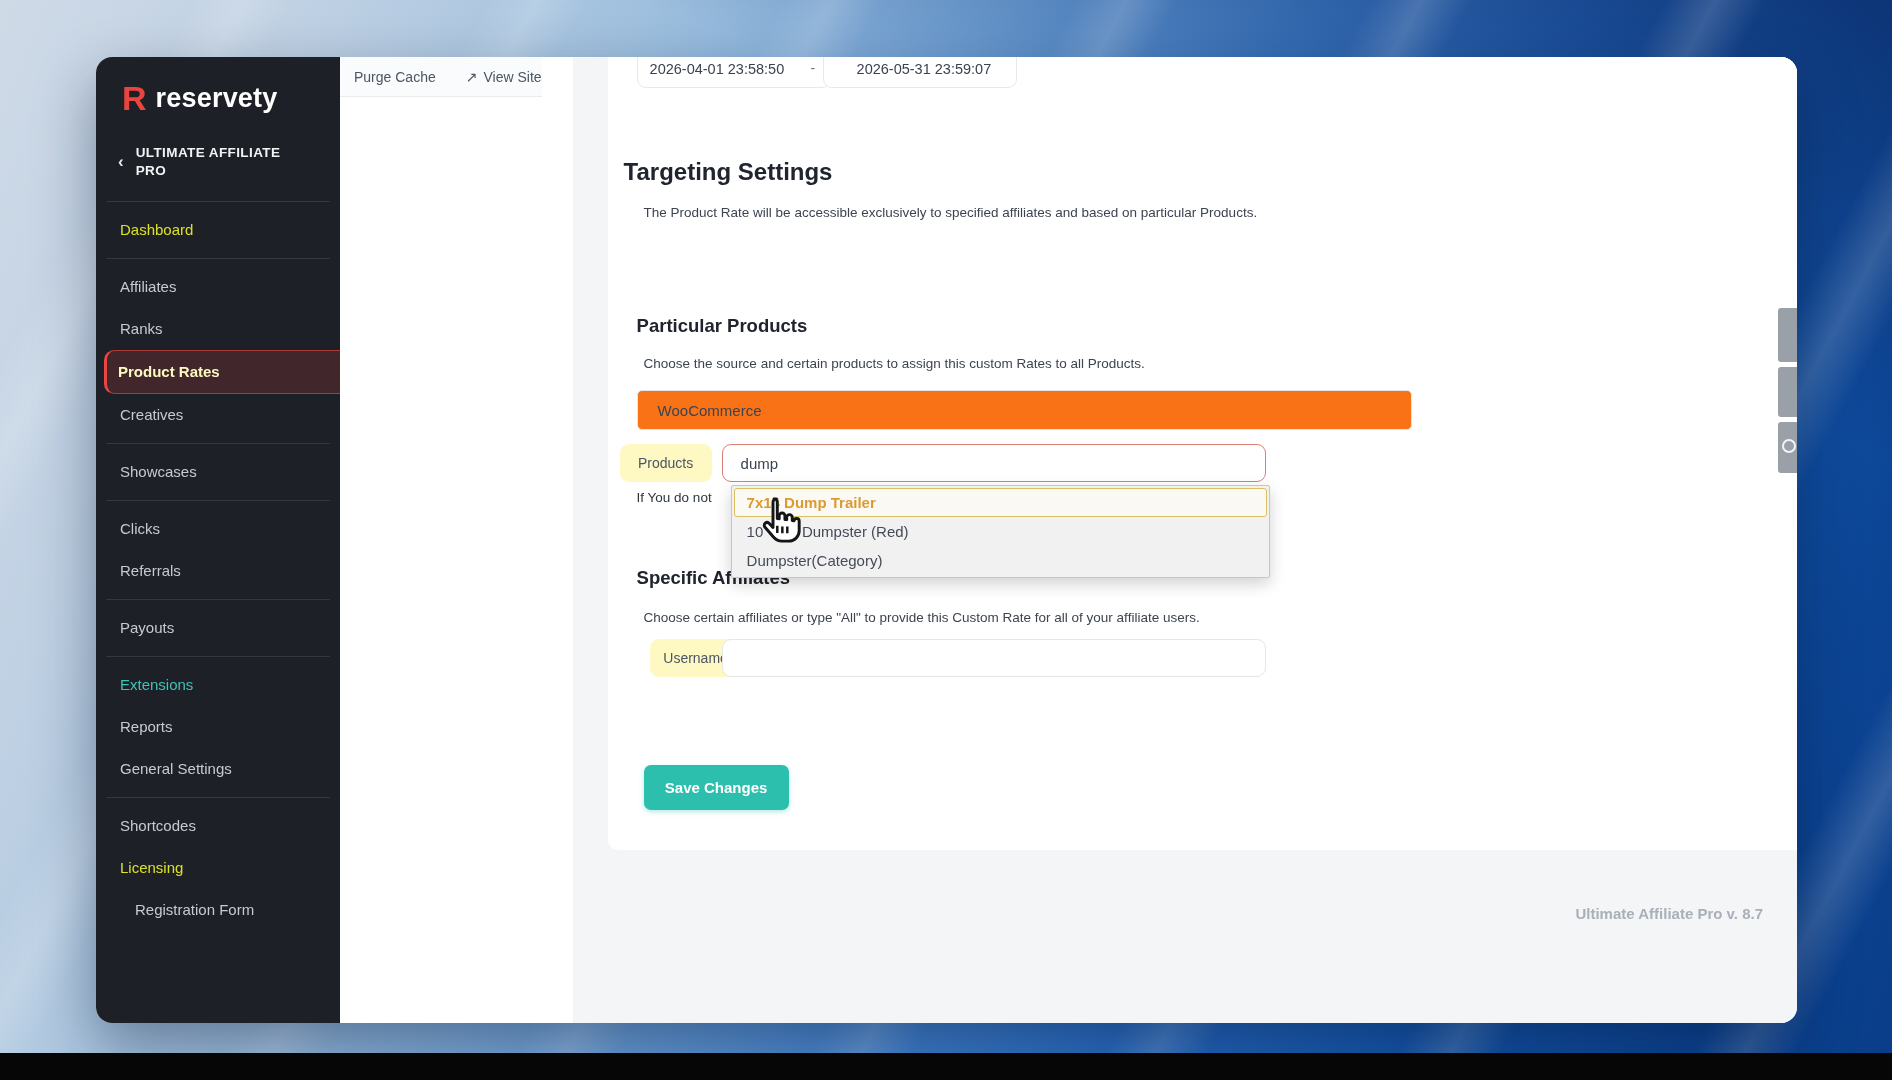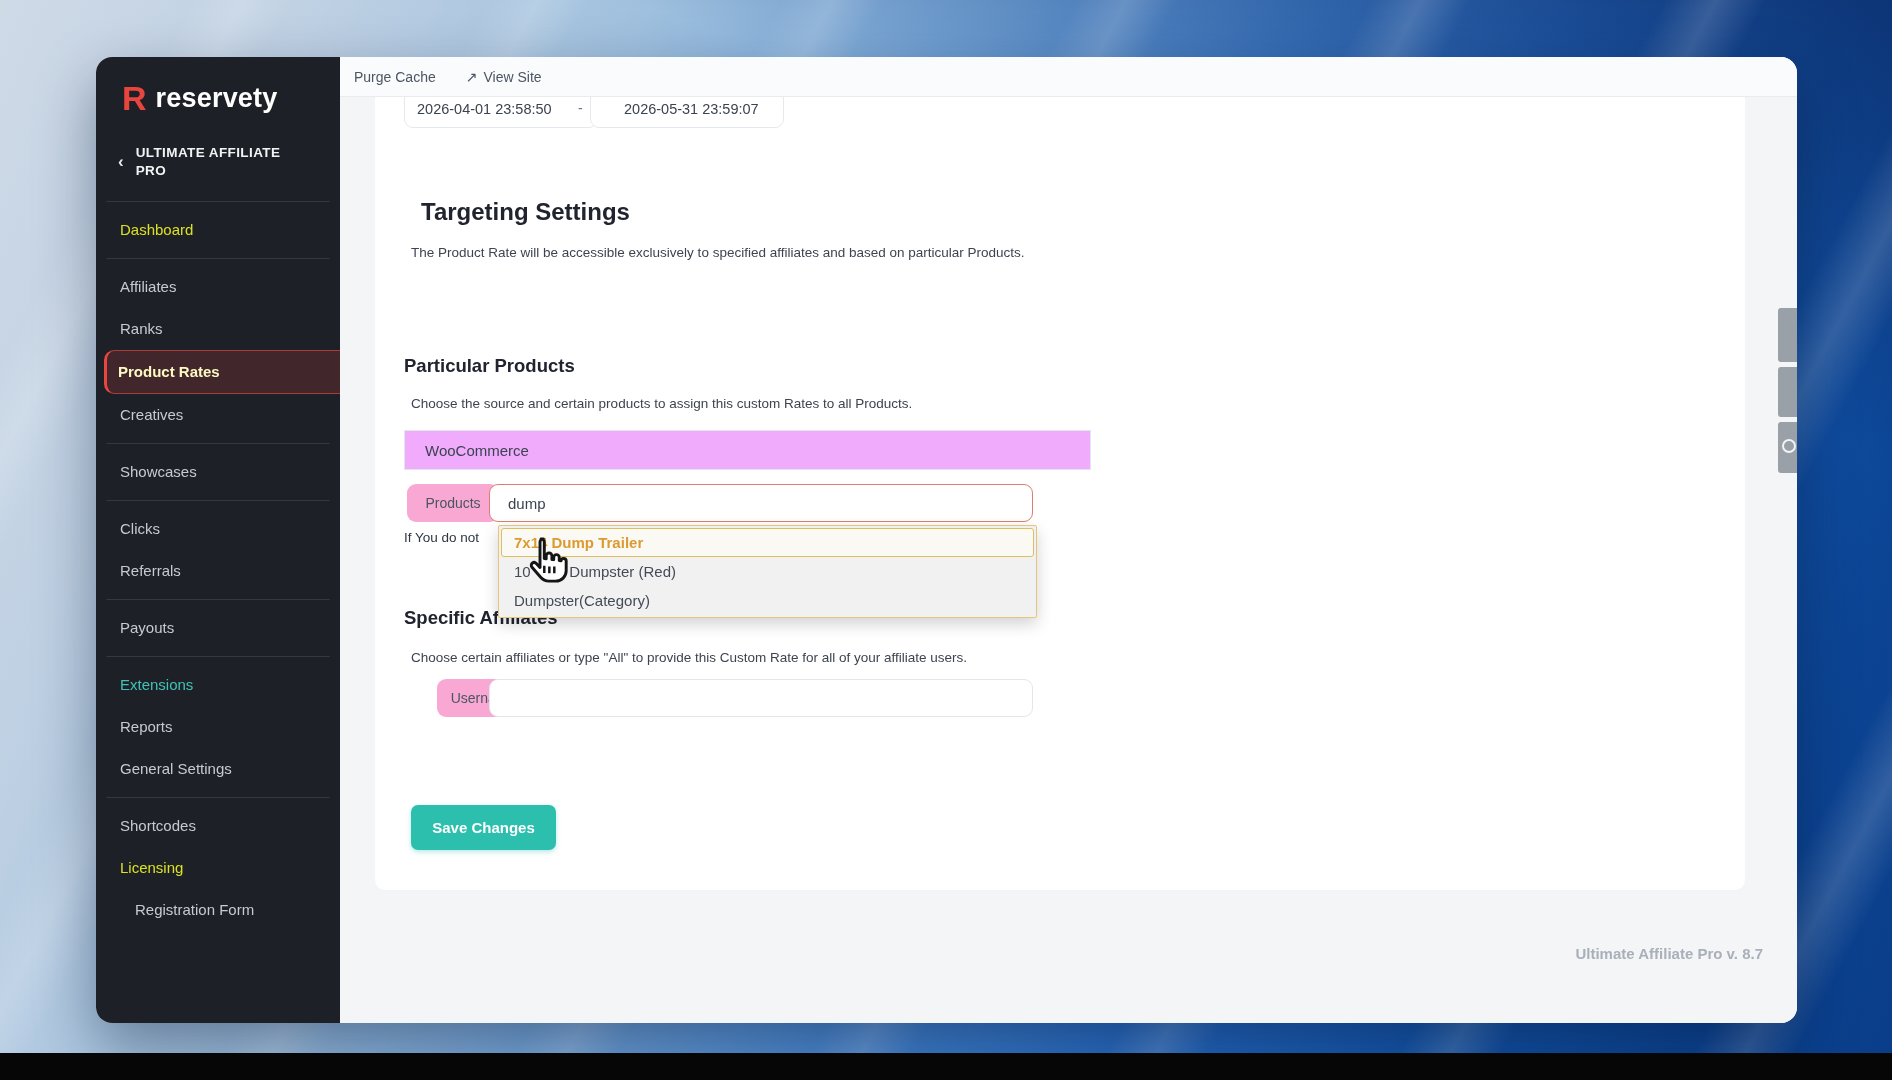--- a/index.html
+++ b/index.html
@@ -37,51 +37,51 @@
   .sb-item.active {
     color:#fef9c3; font-weight:600;
     background:#41262b;
     border:1px solid rgba(232,70,63,.65); border-right:0;
     border-left:3px solid #e8463f;
     border-radius:10px 0 0 10px;
     margin-left:8px; padding-left:11px;
   }
 
   
-  .content { flex:1; display:flex; flex-direction:column; min-width:0; }
+  .content { flex:1; display:flex; min-width:0;gap:31px; }
   .topbar {
     height:40px; flex:none; background:#fafbfc; border-bottom:1px solid #e9ebee;
     display:flex; align-items:center; gap:30px; padding-left:14px;
     font-size:14px; color:#4b5563;
   }
   .topbar-link { cursor:pointer; display:flex; align-items:center; gap:6px; }
   .content-body { position:relative; flex:1; background:#f4f5f7; overflow:hidden; }
   .card { position:absolute; left:35px; top:0; width:1370px; height:793px; background:#ffffff; border-radius:0 0 10px 10px; }
 
   .date-input {
     position:absolute; top:-7px; height:38px; width:194px;
     background:#fff; border:1px solid #e6e8ec; border-radius:9px;
     display:flex; align-items:center; padding-left:12px;
     font-size:14.5px; color:#3b4350; white-space:nowrap; overflow:hidden;
   }
   .date-sep { position:absolute; left:203px; top:3px; font-size:14px; color:#6b7280; }
 
-  .h2 { position:absolute; left:46px; font-size:24px; font-weight:700; color:#20242e; }
+  .h2 { position:absolute; left:16px; font-size:24px; font-weight:700; color:#20242e; }
   .h3 { position:absolute; left:29px; font-size:18.5px; font-weight:700; color:#20242e; }
   .para { position:absolute; left:36px; font-size:13.5px; color:#3d4450; line-height:22px; }
 
   .select-box {
-    position:absolute; left:29px; top:333px; width:687px; height:40px;
-    background:#f0abfc; border:1px solid #e3e6ea; border-radius:0;
+    position:absolute; left:29px; top:333px; width:775px; height:40px;
+    background:#f97316; border:1px solid #e3e6ea; border-radius:5px;
     display:flex; align-items:center; padding-left:20px;
     font-size:15px; color:#3b4350; cursor:pointer;
   }
   .field-label {
-    position:absolute; left:32px; width:92px; height:38px;
-    background:#f9a8d4; border-radius:9px;
+    position:absolute; left:12px; width:92px; height:38px;
+    background:#fef9c3; border-radius:9px;
     display:flex; align-items:center; justify-content:center;
     font-size:14px; color:#4b5563;
   }
   .field-input {
     position:absolute; left:114px; width:544px; height:38px;
     background:#fff; border:1px solid #e3e6ea; border-radius:9px;
     padding-left:18px; font-size:15px; color:#3b4350;
     font-family:"Liberation Sans", sans-serif; outline:none;
   }
   .field-input.error { border:1.5px solid #dc7f72; }

